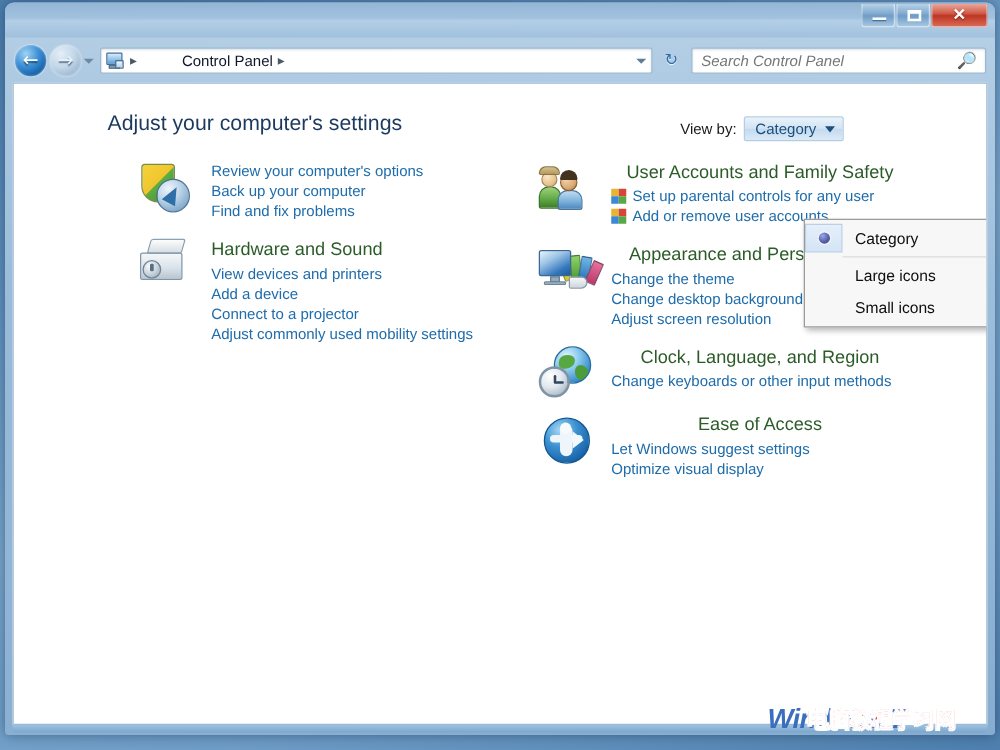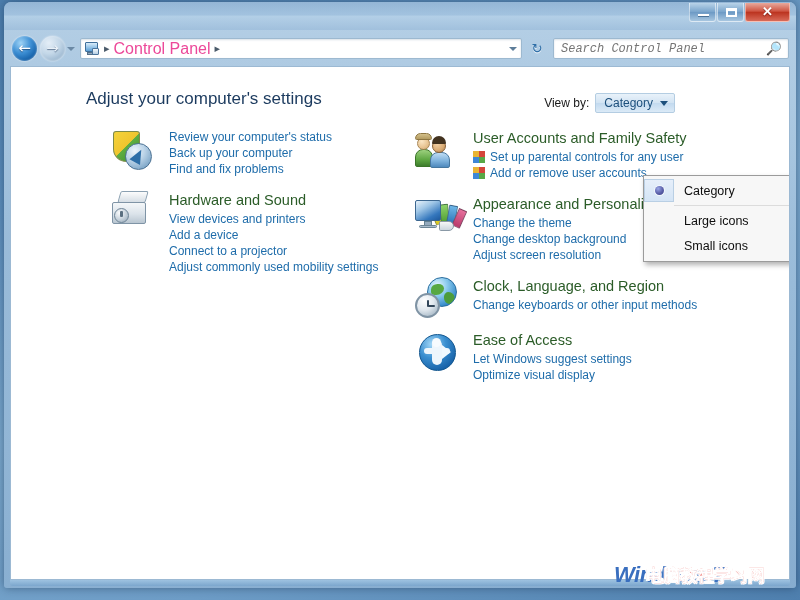--- a/index.html
+++ b/index.html
@@ -175,24 +175,25 @@
     border-radius: 1px;
     box-sizing: border-box;
   }
   .crumb-sep {
     font-size: 11px;
     color: #4a5a6a;
     padding: 0 4px;
     user-select: none;
   }
   .crumb {
-    font-size: 16px;
-    color: #ec4899;
+    font-size: 12px;
+    color: #0f172a;
     cursor: default;
     white-space: nowrap;
+    margin-left: 32px;
   }
   #addr-dropdown {
     margin-left: auto;
     width: 17px; height: 19px;
     display: flex; align-items: center; justify-content: center;
     cursor: default;
   }
   #addr-dropdown .caret {
     width: 0; height: 0;
     border-left: 4px solid transparent;
@@ -223,21 +224,21 @@
     border-radius: 2px;
     box-shadow: inset 0 1px 2px rgba(100,130,160,0.25);
     display: flex;
     align-items: center;
     box-sizing: border-box;
   }
   #search-input {
     border: none;
     outline: none;
     background: transparent;
-    font-family: Liberation Mono, monospace;
+    font-family: Liberation Sans, sans-serif;
     font-style: italic;
     font-size: 12px;
     color: #707070;
     width: 206px;
     margin-left: 7px;
     padding: 0;
   }
   #search-icon {
     margin-left: auto;
     margin-right: 6px;
@@ -348,22 +349,23 @@
   }
 
   
   #cats-left {
     position: absolute;
     left: 96px; top: 62px;
     width: 300px;
   }
   #cats-right {
     position: absolute;
-    left: 400px; top: 62px;
+    left: 416px; top: 62px;
     width: 300px;
+    text-align: center;
   }
   .category {
     position: relative;
     min-height: 40px;
     margin-bottom: 14px;
     padding-left: 62px;
   }
   .cat-icon {
     position: absolute;
     left: 4px; top: 0px;
@@ -745,21 +747,21 @@
       </div>
 
       <div id="cats-left">
 
         <div class="category">
           <span class="cat-icon">
             <span class="ico sec-shield"></span>
               <span class="ico sec-gauge"></span>
           </span>
           <div class="cat-link">
-            <span>Review your computer's status</span>
+            <span>Review your computer's options</span>
           </div>
           <div class="cat-link">
             <span>Back up your computer</span>
           </div>
           <div class="cat-link">
             <span>Find and fix problems</span>
           </div>
         </div>
 
 

